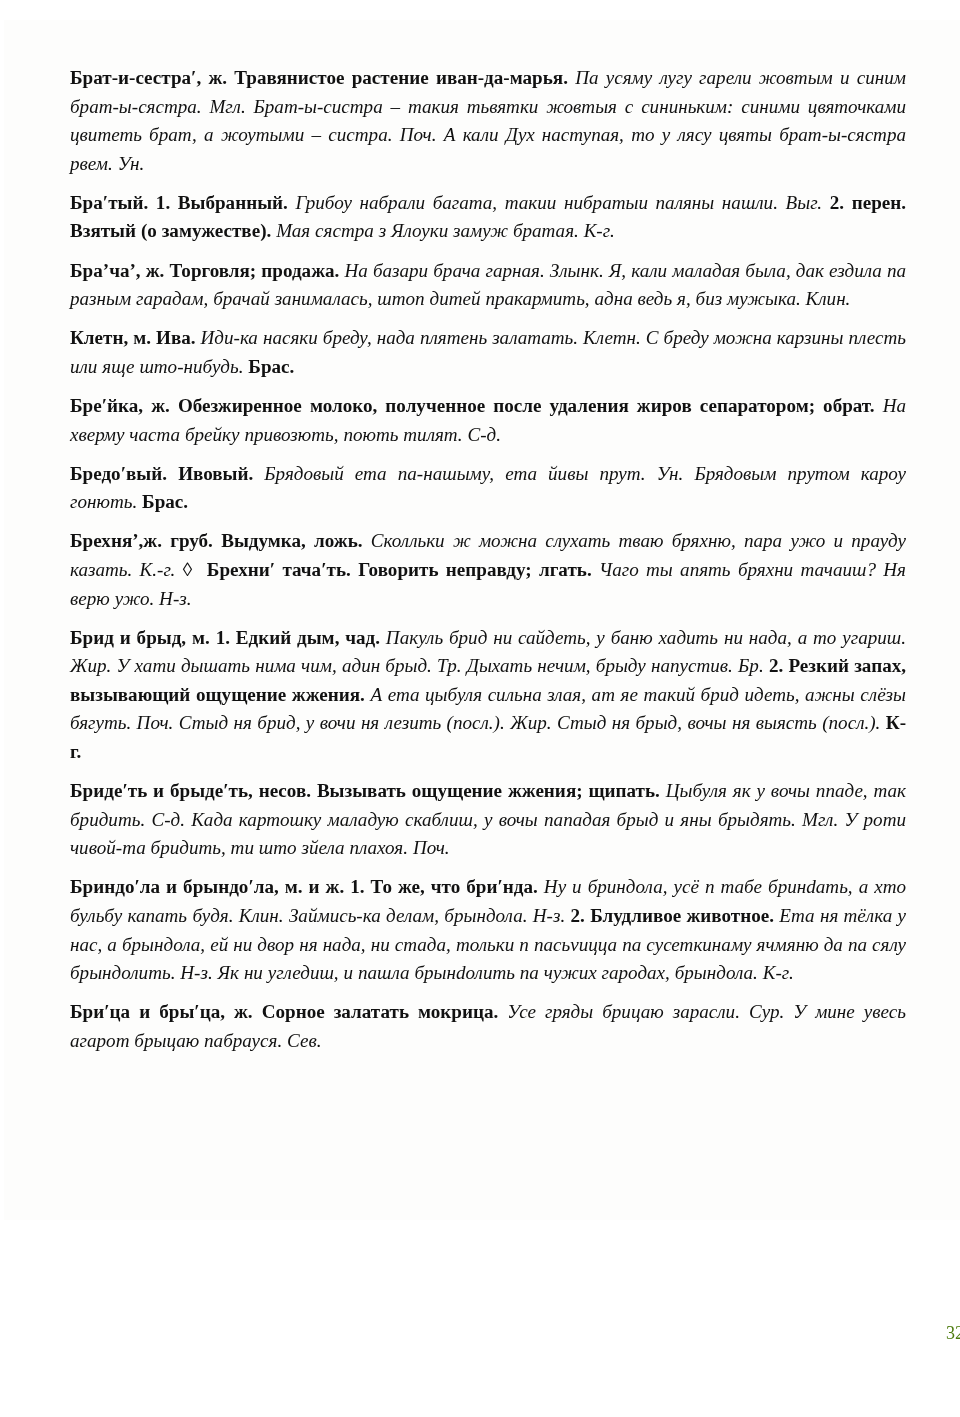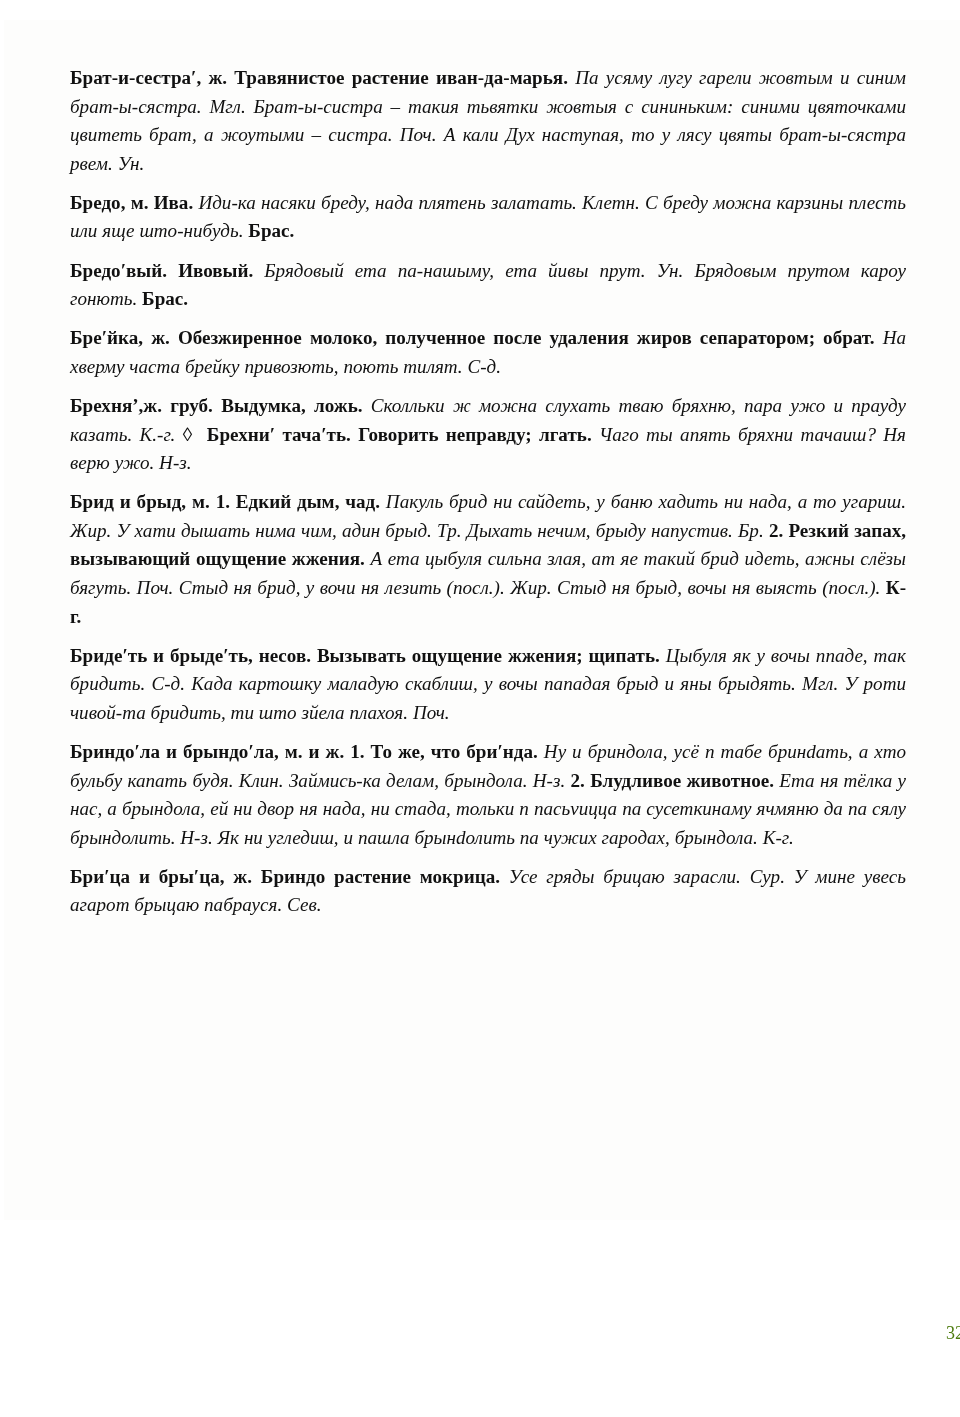--- a/index.html
+++ b/index.html
@@ -74,32 +74,38 @@
 <body>
 
 <div class="page">
   <div class="content">
 
     <p class="entry">
       <span class="hw">Брат-и-сестра′, ж. </span><span class="df">Травянистое растение иван-да-марья. </span><span class="ex">Па усяму лугу гарели жов­тым и синим брат-ы-сястра. Мгл. Брат-ы-систра – такия тьвятки жовтыя с сининь­ким: синими цвяточками цвитеть брат, а жоутыми – систра. Поч. А кали Дух наступая, то у лясу цвяты брат-ы-сястра рвем. Ун.</span>
     </p>
 
 
-
+    <p class="entry">
+      <span class="hw">Бра′тый. </span><span class="df">1. Выбранный. </span><span class="ex">Грибоу набрали багата, такии нибратыи паляны нашли. Выг. </span><span class="df">2. перен. Взятый (о замужестве). </span><span class="ex">Мая сястра з Ялоуки замуж братая. К-г.</span>
+    </p>
 
     <p class="entry">
-      <span class="hw">Бредо, м. </span><span class="df">Ива. </span><span class="ex">Иди-ка насяки бреду, нада плятень залатать. Клетн. С бреду можна кар­зины плесть или яще што-нибудь. </span><span class="src-b">Брас.</span>
+      <span class="hw">Бра’ча’, ж. </span><span class="df">Торговля; продажа. </span><span class="ex">На базари брача гарная. Злынк. Я, кали маладая была, дак ездила па разным гарадам, брачай занималась, штоп дитей пракармить, адна ведь я, биз мужыка. Клин.</span>
+    </p>
+
+    <p class="entry">
+      <span class="hw">Клетн, м. </span><span class="df">Ива. </span><span class="ex">Иди-ка насяки бреду, нада плятень залатать. Клетн. С бреду можна кар­зины плесть или яще што-нибудь. </span><span class="src-b">Брас.</span>
+    </p>
+
+    <p class="entry">
+      <span class="hw">Бре′йка, ж. </span><span class="df">Обезжиренное молоко, полученное после удаления жиров сепаратором; обрат. </span><span class="ex">На хверму часта брейку привозють, поють тилят. С-д.</span>
     </p>
 
     <p class="entry">
       <span class="hw">Бредо′вый. </span><span class="df">Ивовый. </span><span class="ex">Брядовый ета па-нашыму, ета йивы прут. Ун. Брядовым прутом кароу гонють. </span><span class="src-b">Брас.</span>
-    </p>
-
-    <p class="entry">
-      <span class="hw">Бре′йка, ж. </span><span class="df">Обезжиренное молоко, полученное после удаления жиров сепаратором; обрат. </span><span class="ex">На хверму часта брейку привозють, поють тилят. С-д.</span>
     </p>
 
     <p class="entry">
       <span class="hw">Брехня’,ж. </span><span class="df">груб. Выдумка, ложь. </span><span class="ex">Сколльки ж можна слухать тваю бряхню, пара ужо и прауду казать. К.-г. </span><span class="loz">◊</span>&nbsp;&nbsp;<span class="hw">Брехни′ тача′ть. </span><span class="df">Говорить неправду; лгать. </span><span class="ex">Чаго ты апять бряхни тачаиш? Ня верю ужо. Н-з.</span>
     </p>
 
     <p class="entry">
       <span class="hw">Брид и брыд, м. </span><span class="df">1. Едкий дым, чад. </span><span class="ex">Пакуль брид ни сайдеть, у баню хадить ни нада, а то угариш. Жир. У хати дышать нима чим, адин брыд. Тр. Дыхать нечим, брыду на­пустив. Бр. </span><span class="df">2. Резкий запах, вызывающий ощущение жжения. </span><span class="ex">А ета цыбуля сильна злая, ат яе такий брид идеть, ажны слёзы бягуть. Поч. Стыд ня брид, у вочи ня лезить (посл.). Жир. Стыд ня брыд, вочы ня выясть (посл.). </span><span class="src-b">К-г.</span>
     </p>
 
@@ -107,19 +113,19 @@
       <span class="hw">Бриде′ть и брыде′ть, несов. </span><span class="df">Вызывать ощущение жжения; щипать. </span><span class="ex">Цыбуля як у вочы ппаде, так бридить. С-д. Када картошку маладую скаблиш, у вочы пападая брыд и яны брыдять. Мгл. У роти чивой-та бридить, ти што зйела плахоя. Поч.</span>
     </p>
 
 
 
     <p class="entry">
       <span class="hw">Бриндо′ла и брындо′ла, м. и ж. </span><span class="df">1. То же, что бри′нда. </span><span class="ex">Ну и бриндола, усё п табе брин­dать, а хто бульбу капать будя. Клин. Займись-ка делам, брындола. Н-з. </span><span class="df">2. Блудливое животное. </span><span class="ex">Ета ня тёлка у нас, а брындола, ей ни двор ня нада, ни стада, тольки п пась­vицца па сусеткинаму ячмяню да па сялу брындолить. Н-з. Як ни угледиш, и пашла брын­dолить па чужих гародах, брындола. К-г.</span>
     </p>
 
     <p class="entry">
-      <span class="hw">Бри′ца и бры′ца, ж. </span><span class="df">Бриндо растение мокрица. </span><span class="ex">Усе гряды брицаю зарасли. Сур. У мине увесь агарот брыцаю пабрауся. Сев.</span>
+      <span class="hw">Бри′ца и бры′ца, ж. </span><span class="df">Сорное залатать мокрица. </span><span class="ex">Усе гряды брицаю зарасли. Сур. У мине увесь агарот брыцаю пабрауся. Сев.</span>
     </p>
 
   </div>
 
   <div class="pageno">32</div>
 </div>
 
 </body></html>

